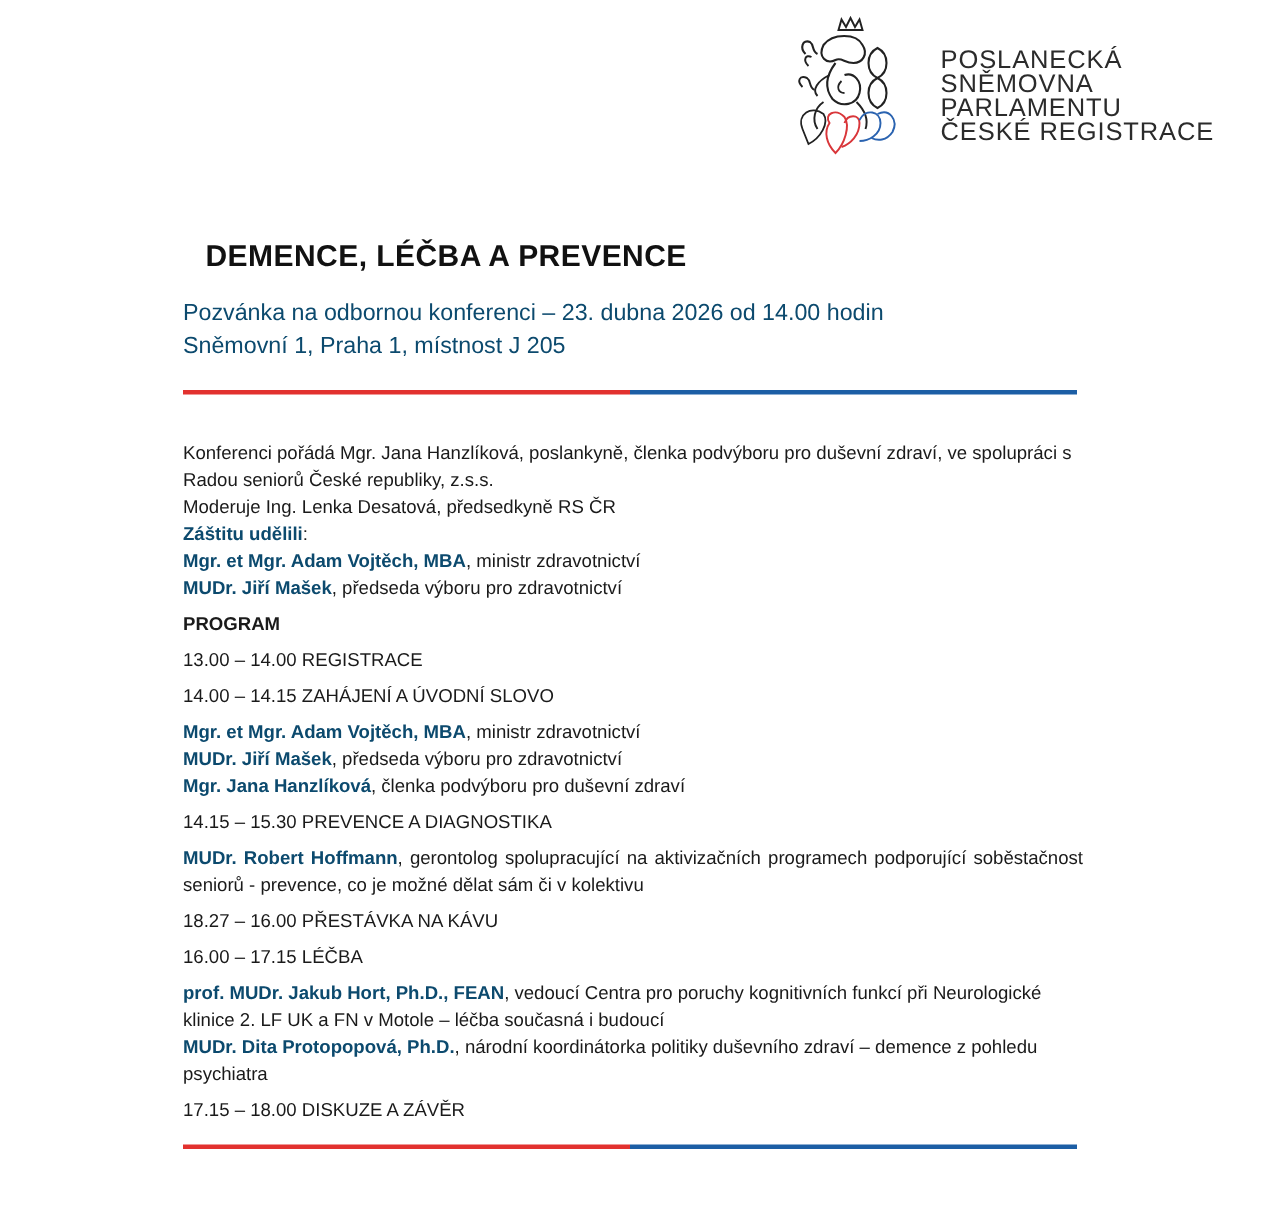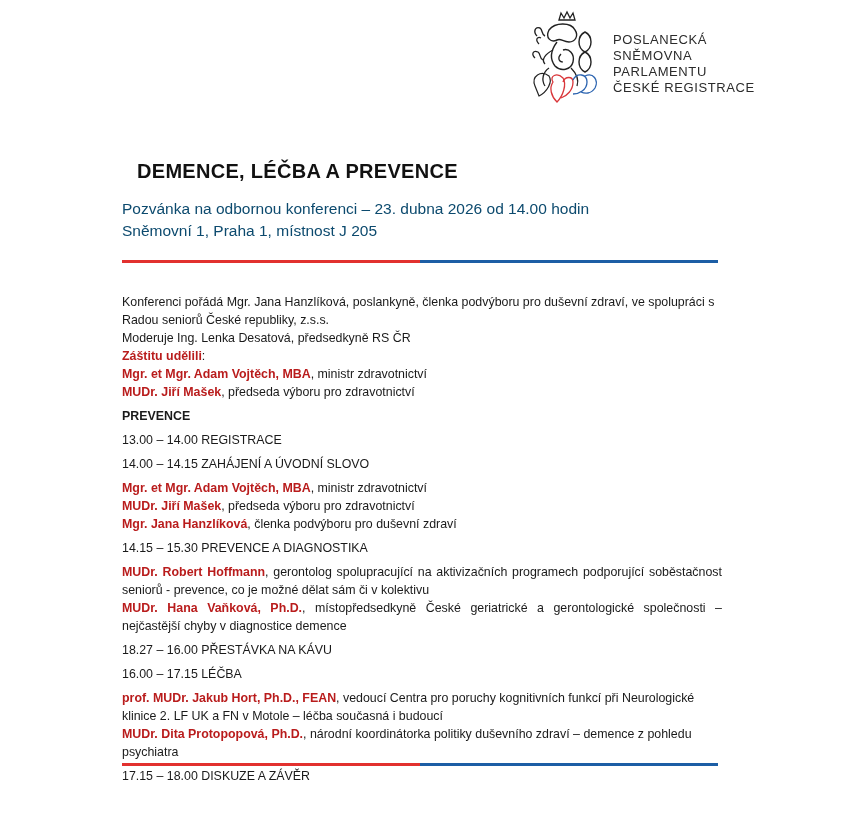--- a/index.html
+++ b/index.html
@@ -24,23 +24,23 @@
     }
     .logo-emblem {
       position: absolute;
       left: 0;
       top: 0;
       width: 75px;
       height: 95px;
     }
     .logo-text {
       position: absolute;
-      left: 86px;
+      left: 100px;
       top: 22px;
-      font-size: 13px;
+      font-size: 17px;
       line-height: 16px;
       letter-spacing: 0.6px;
       color: #2b2b2b;
     }
     .logo-text div { white-space: nowrap; }
 
     .title {
       position: absolute;
       left: 137px;
       top: 160px;
@@ -75,21 +75,21 @@
       position: absolute;
       left: 122px;
       top: 282px;
       width: 600px;
       font-size: 12.4px;
       line-height: 18px;
       color: #1a1a1a;
       margin-top: 11px;
     }
     .content p { margin: 0; }
-    .content b { font-weight: bold; color: #b91c1c; }
+    .content b { font-weight: bold; color: #0c4a6e; }
     .justify { text-align: justify; text-align-last: left; }
     .gap-s { margin-top: 6px !important; }
     .program-heading { margin-top: 6px !important; font-weight: bold; }
     .slot { margin-top: 6px !important; }
   </style>
 </head>
 <body>
 
 <div class="logo">
   <svg class="logo-emblem" viewBox="0 0 75 95" xmlns="http://www.w3.org/2000/svg">
@@ -134,32 +134,31 @@
   <div class="blue" style="background: rgb(28, 94, 165);"></div>
 </div>
 
 <div class="content">
   <p>Konferenci pořádá Mgr. Jana Hanzlíková, poslankyně, členka podvýboru pro duševní zdraví, ve spolupráci s Radou seniorů České republiky, z.s.s.</p>
   <p>Moderuje Ing. Lenka Desatová, předsedkyně RS ČR</p>
   <p><b>Záštitu udělili</b><span>:</span></p>
   <p><b>Mgr. et Mgr. Adam Vojtěch, MBA</b><span>, ministr zdravotnictví</span></p>
   <p><b>MUDr. Jiří Mašek</b><span>, předseda výboru pro zdravotnictví</span></p>
 
-  <p class="program-heading">PREVENCE</p>
+  <p class="program-heading">PROGRAM</p>
 
   <p class="slot">13.00 – 14.00 REGISTRACE</p>
 
   <p class="slot">14.00 – 14.15 ZAHÁJENÍ A ÚVODNÍ SLOVO</p>
   <p class="gap-s"><b>Mgr. et Mgr. Adam Vojtěch, MBA</b><span>, ministr zdravotnictví</span></p>
   <p><b>MUDr. Jiří Mašek</b><span>, předseda výboru pro zdravotnictví</span></p>
   <p><b>Mgr. Jana Hanzlíková</b><span>, členka podvýboru pro duševní zdraví</span></p>
 
   <p class="slot">14.15 – 15.30 PREVENCE A DIAGNOSTIKA</p>
   <p class="gap-s justify"><b>MUDr. Robert Hoffmann</b><span>, gerontolog spolupracující na aktivizačních programech podporující soběstačnost seniorů - prevence, co je možné dělat sám či v kolektivu</span></p>
-  <p class="justify"><b>MUDr. Hana Vaňková, Ph.D.</b><span>, místopředsedkyně České geriatrické a gerontologické společnosti – nejčastější chyby v diagnostice demence</span></p>
 
   <p class="slot">18.27 – 16.00 PŘESTÁVKA NA KÁVU</p>
 
   <p class="slot">16.00 – 17.15 LÉČBA</p>
   <p class="gap-s"><b>prof. MUDr. Jakub Hort, Ph.D., FEAN</b><span>, vedoucí Centra pro poruchy kognitivních funkcí při Neurologické klinice 2. LF UK a FN v Motole – léčba současná i budoucí</span></p>
   <p><b>MUDr. Dita Protopopová, Ph.D.</b><span>, národní koordinátorka politiky duševního zdraví – demence z pohledu psychiatra</span></p>
 
   <p class="slot">17.15 – 18.00 DISKUZE A ZÁVĚR</p>
 </div>
 

